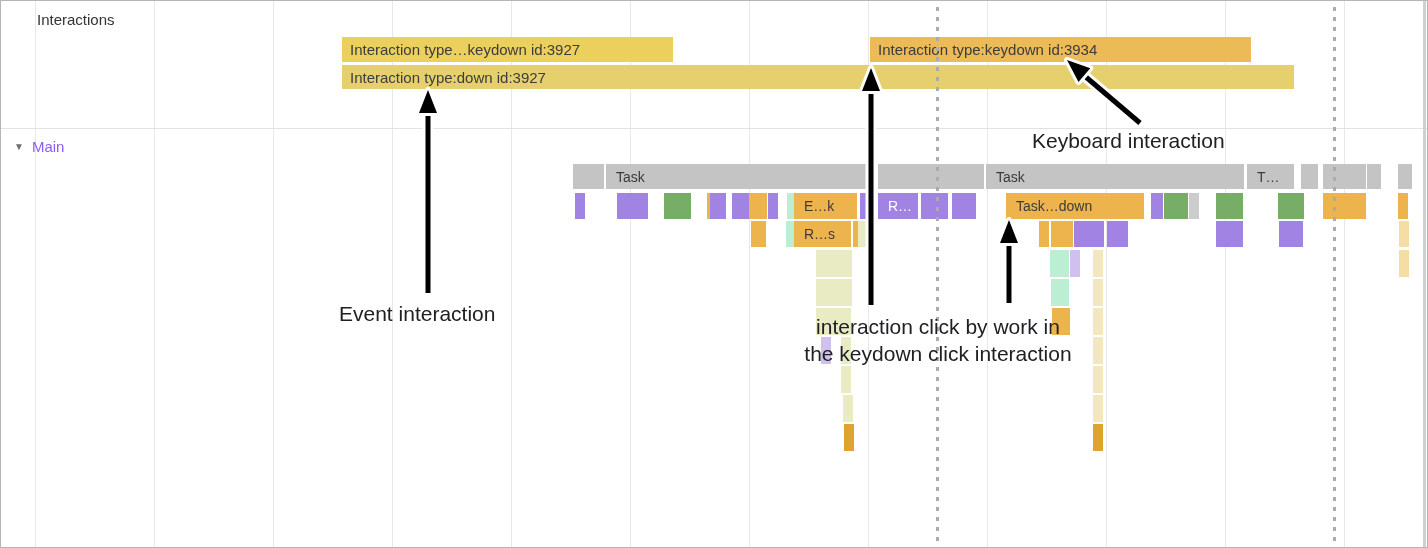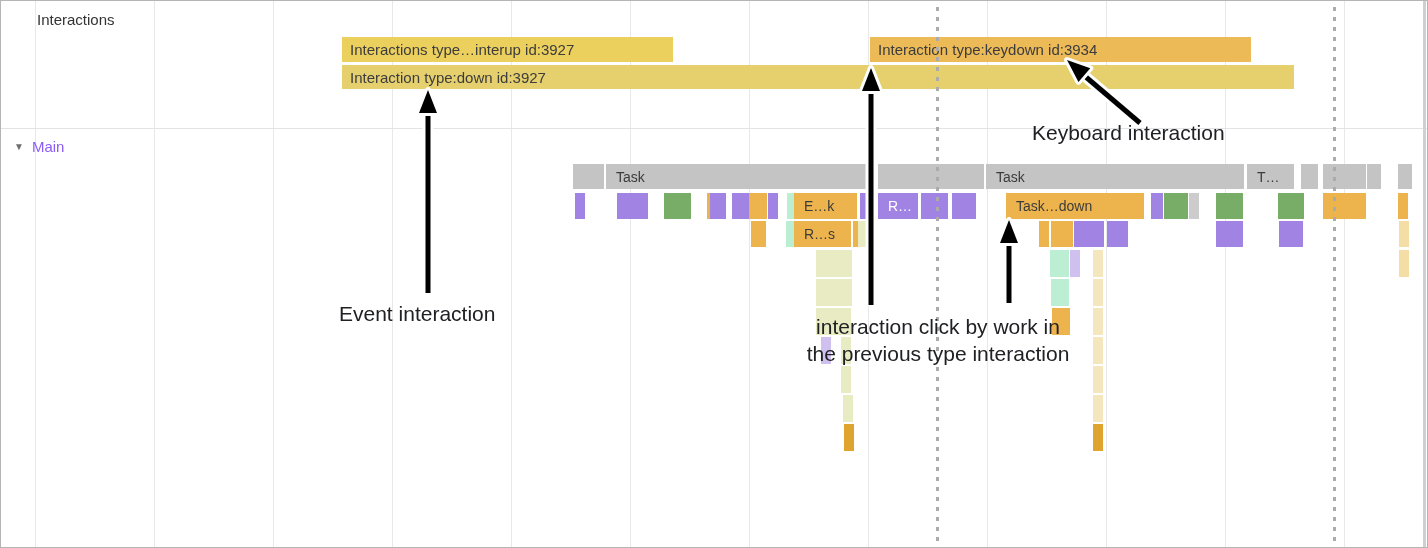--- a/index.html
+++ b/index.html
@@ -23,21 +23,21 @@
   .ibar{
     position:absolute;box-sizing:border-box;overflow:hidden;white-space:nowrap;
     font-size:15px;color:#3c3c3c;padding-left:8px;display:flex;align-items:center;
   }
   .fbar{
     position:absolute;box-sizing:border-box;overflow:hidden;white-space:nowrap;
     font-size:14px;color:#3b3b3b;padding-left:10px;display:flex;align-items:center;
   }
   .ann{position:absolute;font-size:21px;color:#202124;white-space:nowrap;}
   #ann-click{left:338px;top:301px;}
-  #ann-keyboard{left:1031px;top:120px;}
+  #ann-keyboard{left:1031px;top:128px;}
   #ann-delay{left:757px;top:312px;width:360px;text-align:center;line-height:27px;white-space:normal;}
   #arrows{position:absolute;left:0;top:0;pointer-events:none;}
   .aw{stroke:#ffffff;stroke-width:11;}
   .ab{stroke:#000000;stroke-width:5;}
   .hd{fill:#000000;stroke:#ffffff;stroke-width:6;paint-order:stroke;stroke-linejoin:round;}
 </style>
 </head>
 <body>
 
 <div class="panel">
@@ -60,21 +60,21 @@
 
   <div class="track-label" id="interactions-label">Interactions</div>
 
   <div class="main-row">
     <span class="tri">▼</span>
     <span class="main-text">Main</span>
   </div>
 
   <div id="interaction-bars">
       <div class="ibar" style="left: 341px; top: 36px; width: 331px; height: 25px; background: rgb(236, 208, 94);">
-        <span>Interactions type…interup id:3927</span>
+        <span>Interaction type…keydown id:3927</span>
       </div>
       <div class="ibar" style="left: 869px; top: 36px; width: 381px; height: 25px; background: rgb(236, 186, 87);">
         <span>Interaction type:keydown id:3934</span>
       </div>
       <div class="ibar" style="left: 341px; top: 64px; width: 952px; height: 24px; background: rgb(230, 208, 110);">
         <span>Interaction type:down id:3927</span>
       </div>
     </div>
   <div id="flame">
       <div class="fbar" style="left: 572px; top: 163px; width: 31px; height: 25px; background: rgb(196, 196, 196);"></div>
@@ -190,16 +190,16 @@
       </g>
     </g>
   </svg>
 
   <div class="ann" id="ann-click">Event interaction</div>
 
   <div class="ann" id="ann-keyboard">Keyboard interaction</div>
 
   <div class="ann" id="ann-delay">
     <div>interaction click by work in</div>
-    <div>the previous type interaction</div>
+    <div>the keydown click interaction</div>
   </div>
 
 </div>
 
 </body></html>

